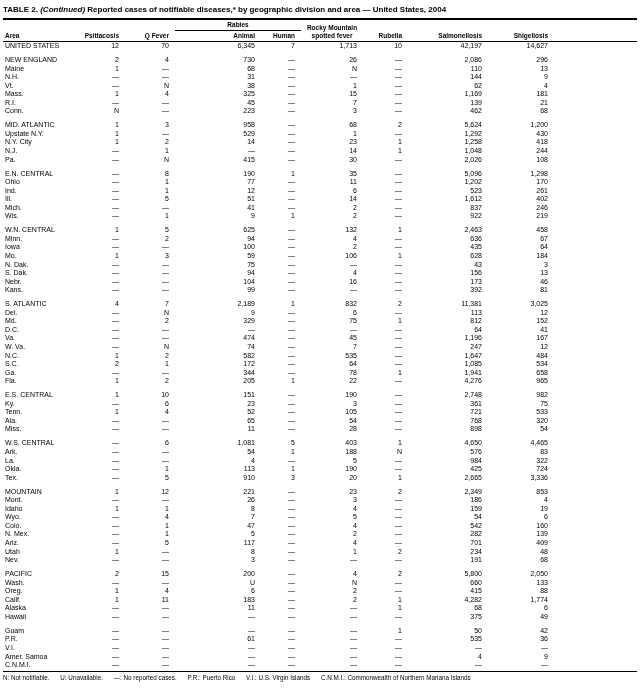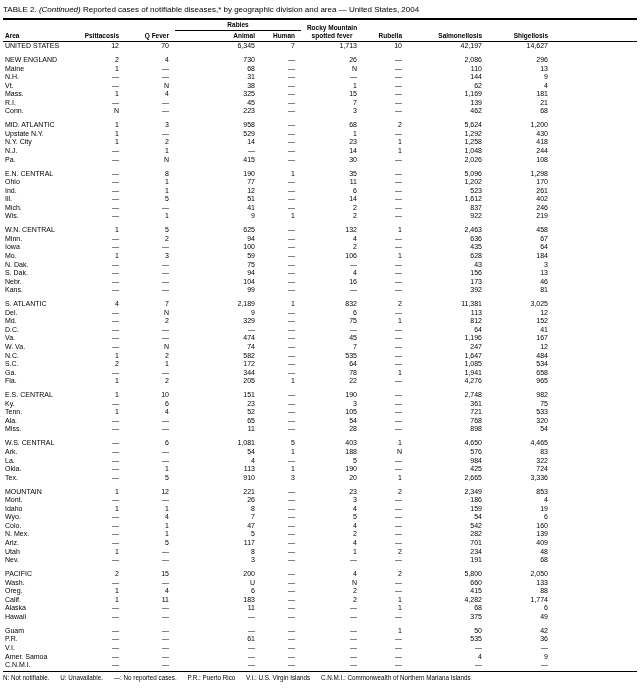--- a/index.html
+++ b/index.html
@@ -6,21 +6,21 @@
   html, body { margin: 0; padding: 0; }
   body {
     width: 640px; height: 699px;
     background: #ffffff; color: #000000;
     font-family: "Liberation Sans", sans-serif;
     overflow: hidden;
   }
   .page { width: 640px; height: 699px; padding: 5px 3px 0 3px; background: #fff; }
 
   .title {
-    font-size: 8px; font-weight: normal; line-height: 10px;
+    font-size: 8px; font-weight: bold; line-height: 10px;
     margin-bottom: 3px; white-space: nowrap;
   }
   .title .continued { font-style: italic; }
 
   table.report {
     border-collapse: collapse; table-layout: fixed;
     width: 634px; border-top: 2px solid #000;
   }
   thead { border-bottom: 1px solid #000; }
   th {

